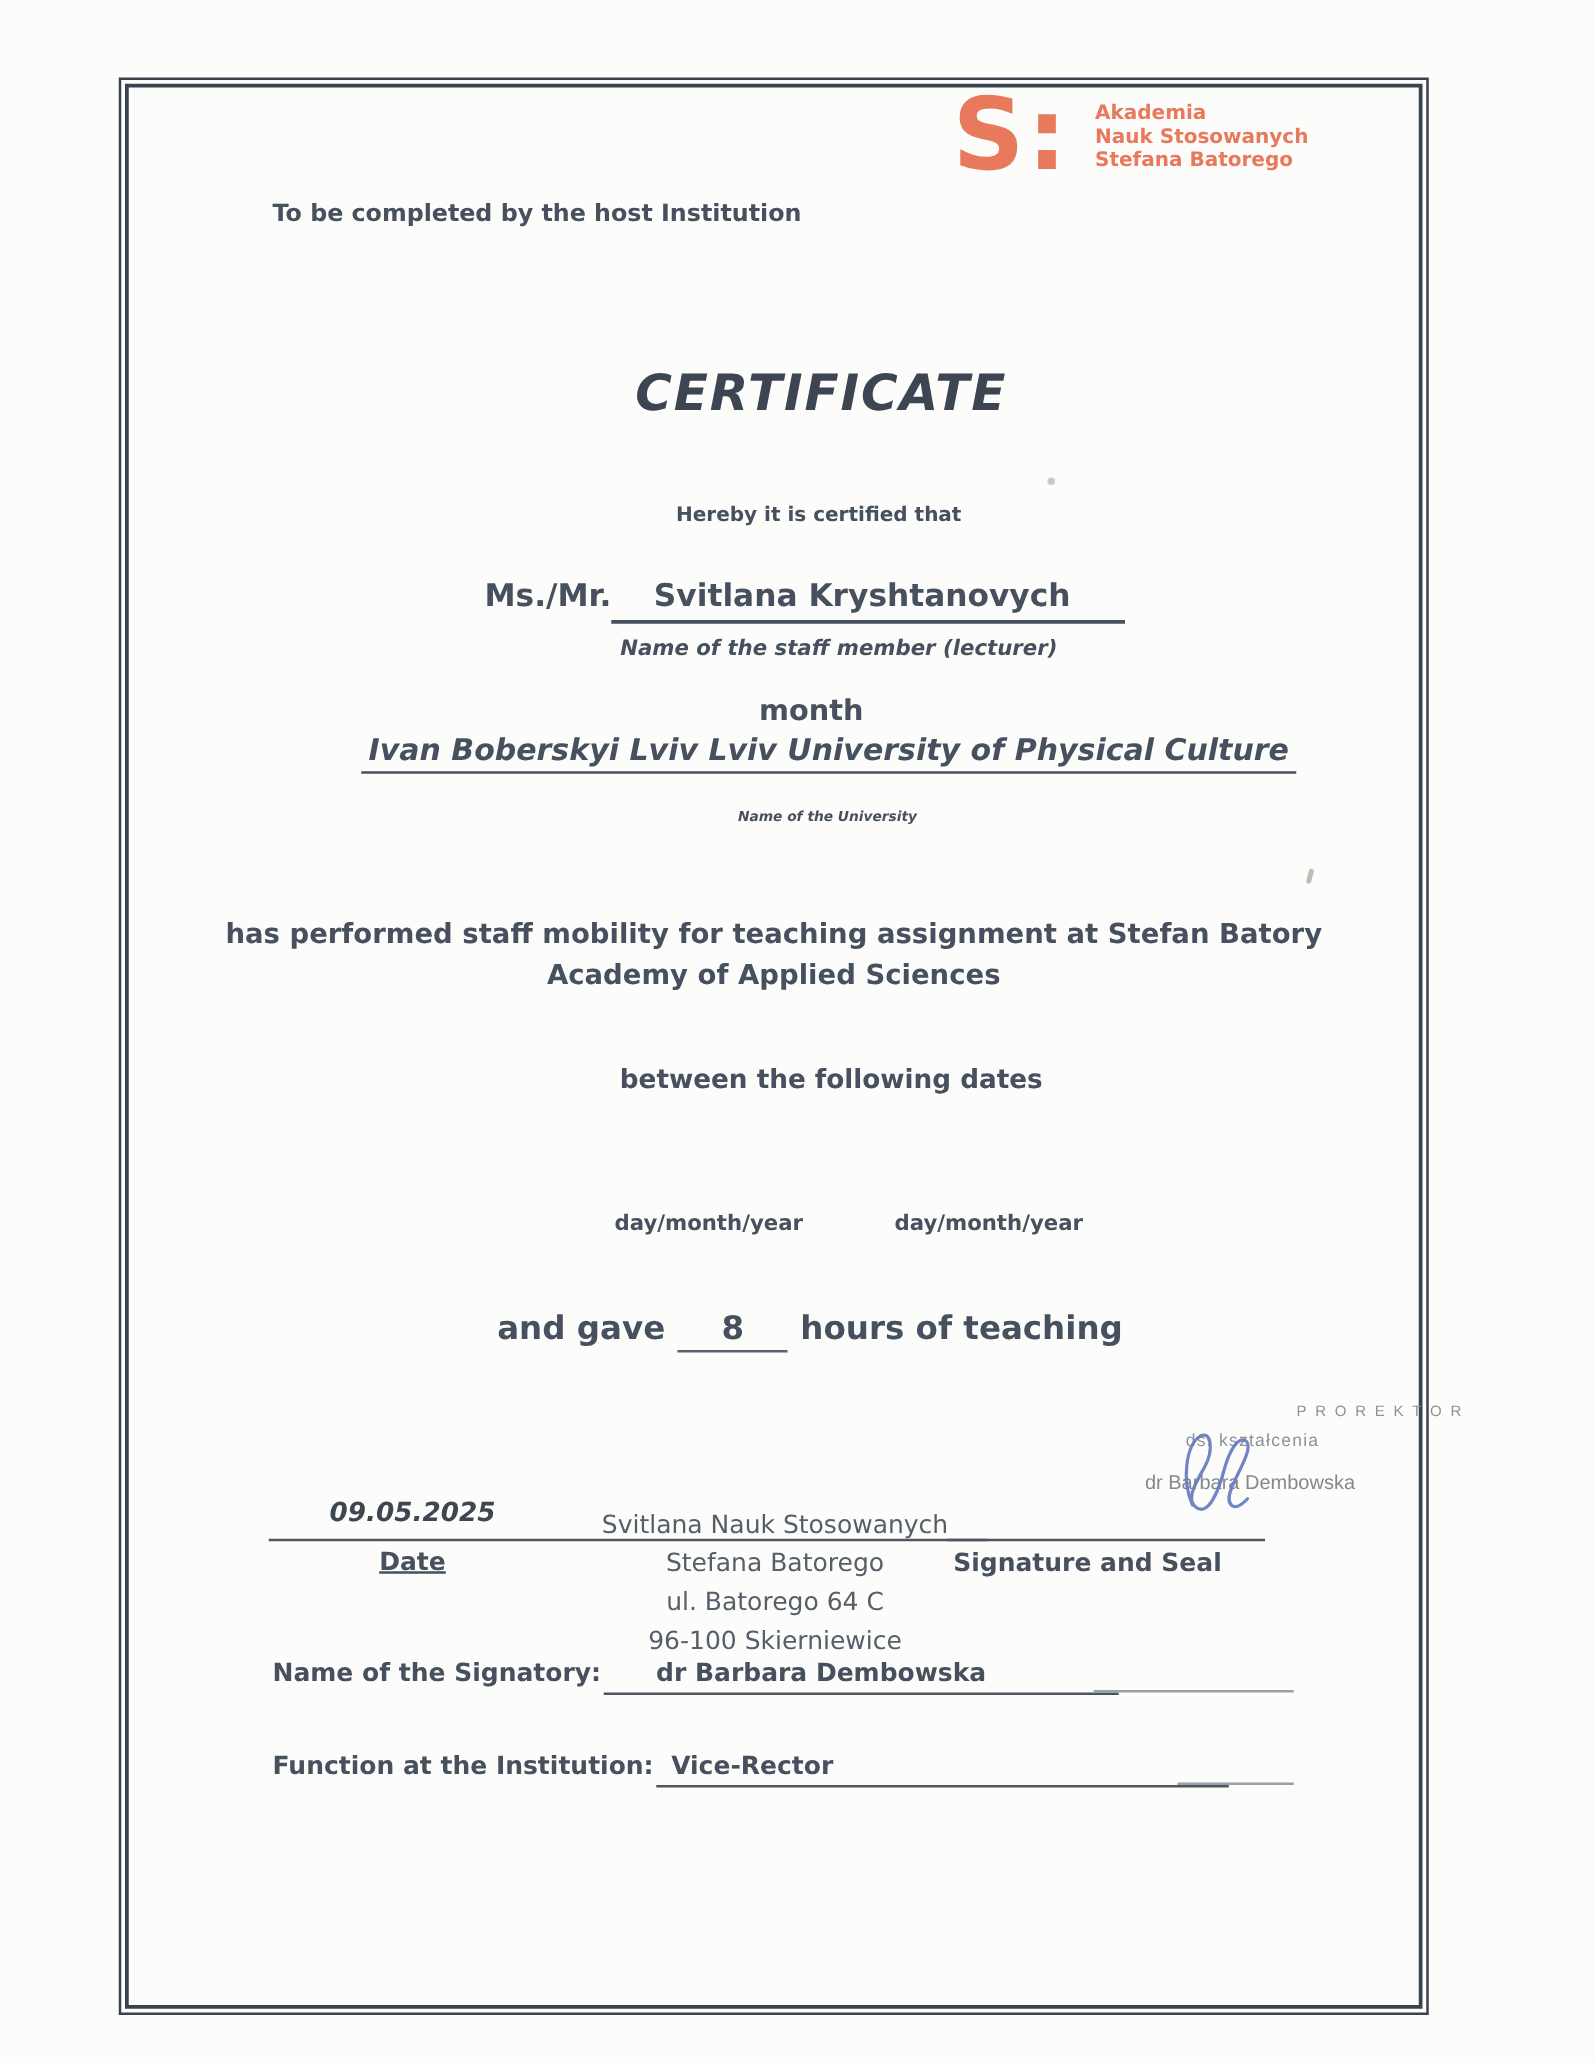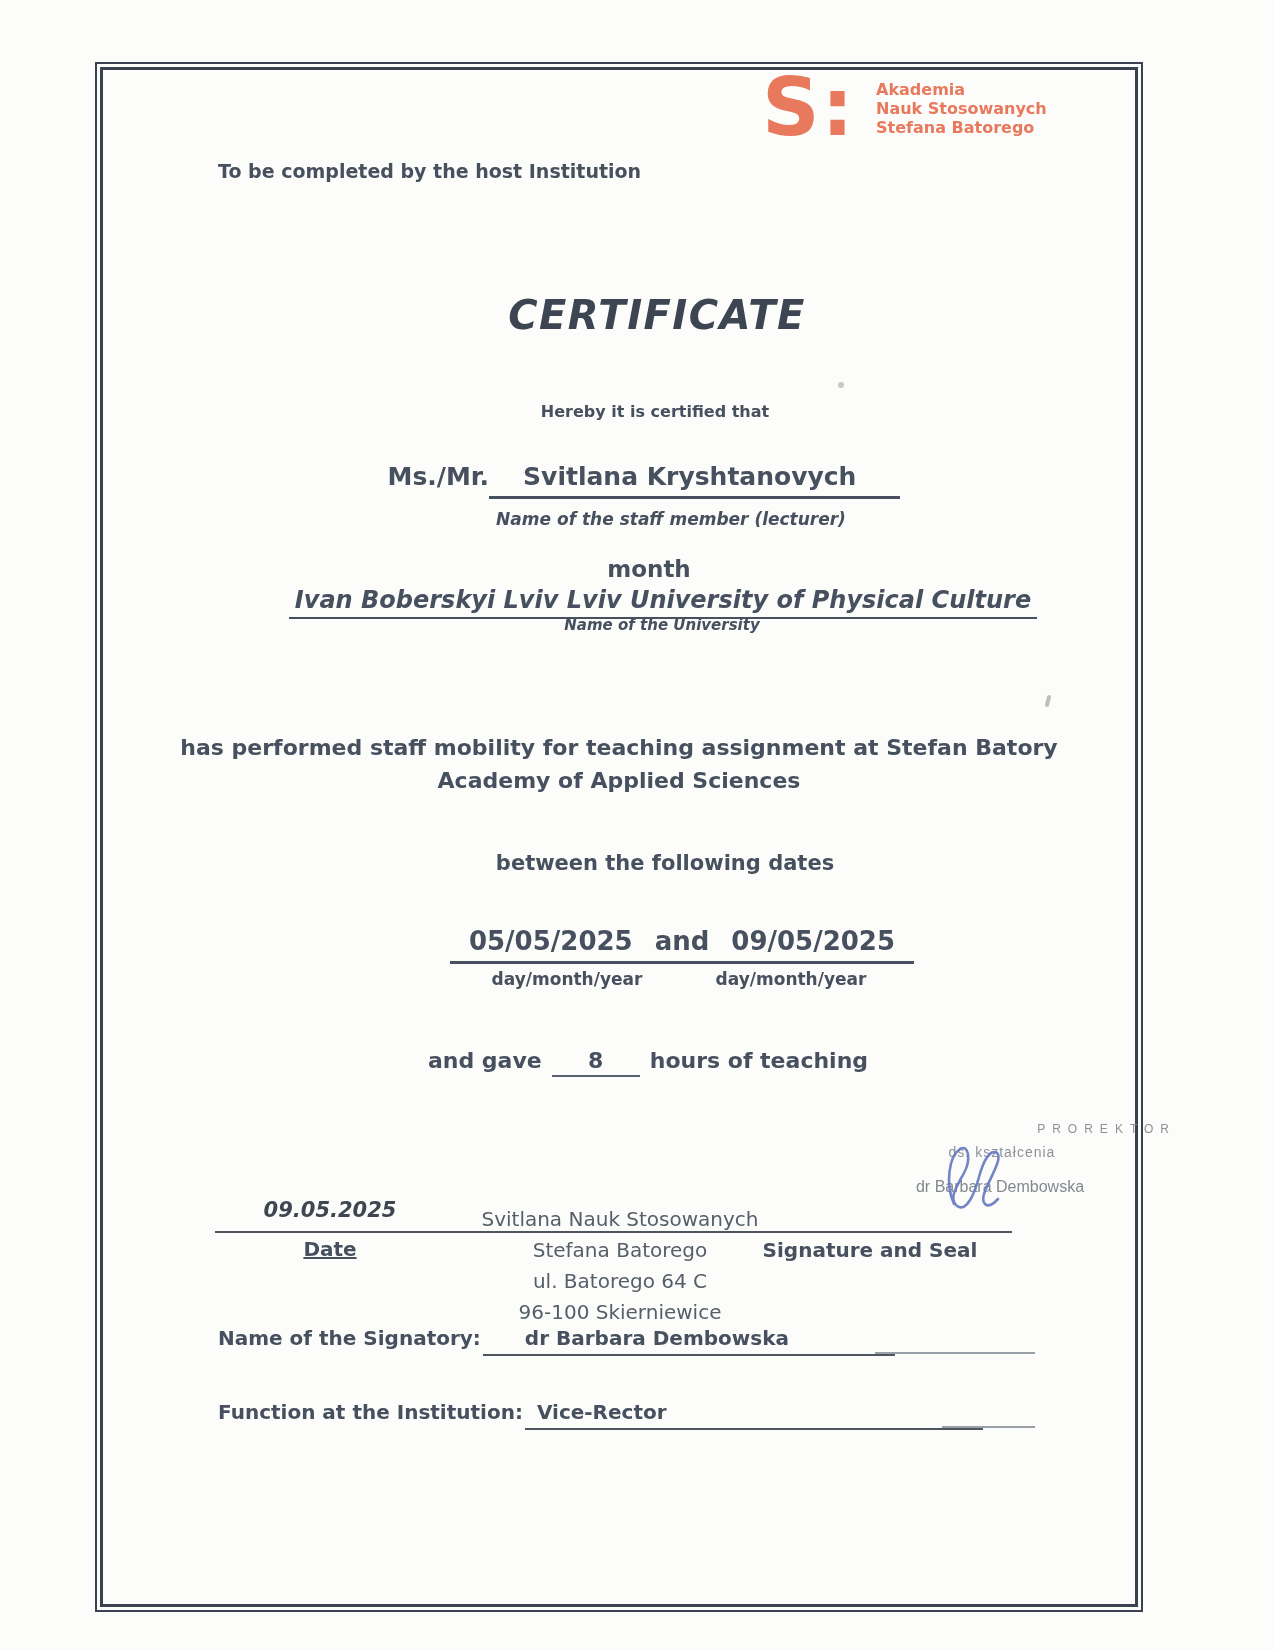--- a/index.html
+++ b/index.html
@@ -52,35 +52,35 @@
     padding:0 44px 5px 34px;
   }
   .staff-caption { top:509px; font-size:17px; transform:translateX(52px); }
 
   .from-label { top:556px; font-size:23px; transform:translateX(30px); }
   .university-row { top:586px; font-size:24px; transform:translateX(44px); }
   .university-line {
     display:inline-block; border-bottom:2px solid #47505e;
     padding:0 6px 3px 6px; font-style:italic; font-weight:600;
   }
-  .uni-caption { top:616px; font-size:15px; transform:translateX(43px); }
+  .uni-caption { top:647px; font-size:11px; transform:translateX(43px); }
 
   .statement { top:731px; font-size:22px; line-height:33px; }
 
   .dates-intro { top:851px; font-size:21px; transform:translateX(46px); }
 
   .dates-row { top:926px; font-size:26px; transform:translateX(63px); }
   .dates-line {
     display:inline-block; border-bottom:3px solid #47505e; padding:0 8px 5px 8px;
   }
   .dates-line span { margin:0 11px; }
   .date-cap-left  { left:467px; top:969px; width:200px; text-align:center; font-size:17px; }
   .date-cap-right { left:691px; top:969px; width:200px; text-align:center; font-size:17px; }
 
-  .hours-row { top:1048px; font-size:22px; transform:translateX(29px); }
+  .hours-row { top:1048px; font-size:26px; transform:translateX(29px); }
   .hours-blank {
     display:inline-block; min-width:88px; text-align:center;
     border-bottom:2px solid #5a626d; padding-bottom:2px; margin:0 10px;
   }
 
   
   .stamp-role {
     left:876px; top:1122px; width:300px; text-align:right;
     font-size:12px; letter-spacing:7px; color:#8e9298;
     font-family:"Liberation Sans", sans-serif;
@@ -156,23 +156,20 @@
   </div>
   <div class="abs ctr uni-caption b i">Name of the University</div>
 
   <div class="abs ctr statement b">
     <div>has performed staff mobility for teaching assignment at Stefan Batory</div>
     <div>Academy of Applied Sciences</div>
   </div>
 
   <div class="abs ctr dates-intro b">between the following dates</div>
 
-  <div class="abs ctr dates-row b">
-    <span class="dates-line"><span>05/05/2025</span><span>and</span><span>09/05/2025</span></span>
-  </div>
   <div class="abs date-cap-left b">day/month/year</div>
   <div class="abs date-cap-right b">day/month/year</div>
 
   <div class="abs ctr hours-row b">
     <span>and gave</span><span class="hours-blank"><span>8</span></span><span>hours of teaching</span>
   </div>
 
   <div class="abs stamp-role">PROREKTOR</div>
   <div class="abs stamp-dept">ds. kształcenia</div>
   <div class="abs stamp-person">dr Barbara Dembowska</div>

